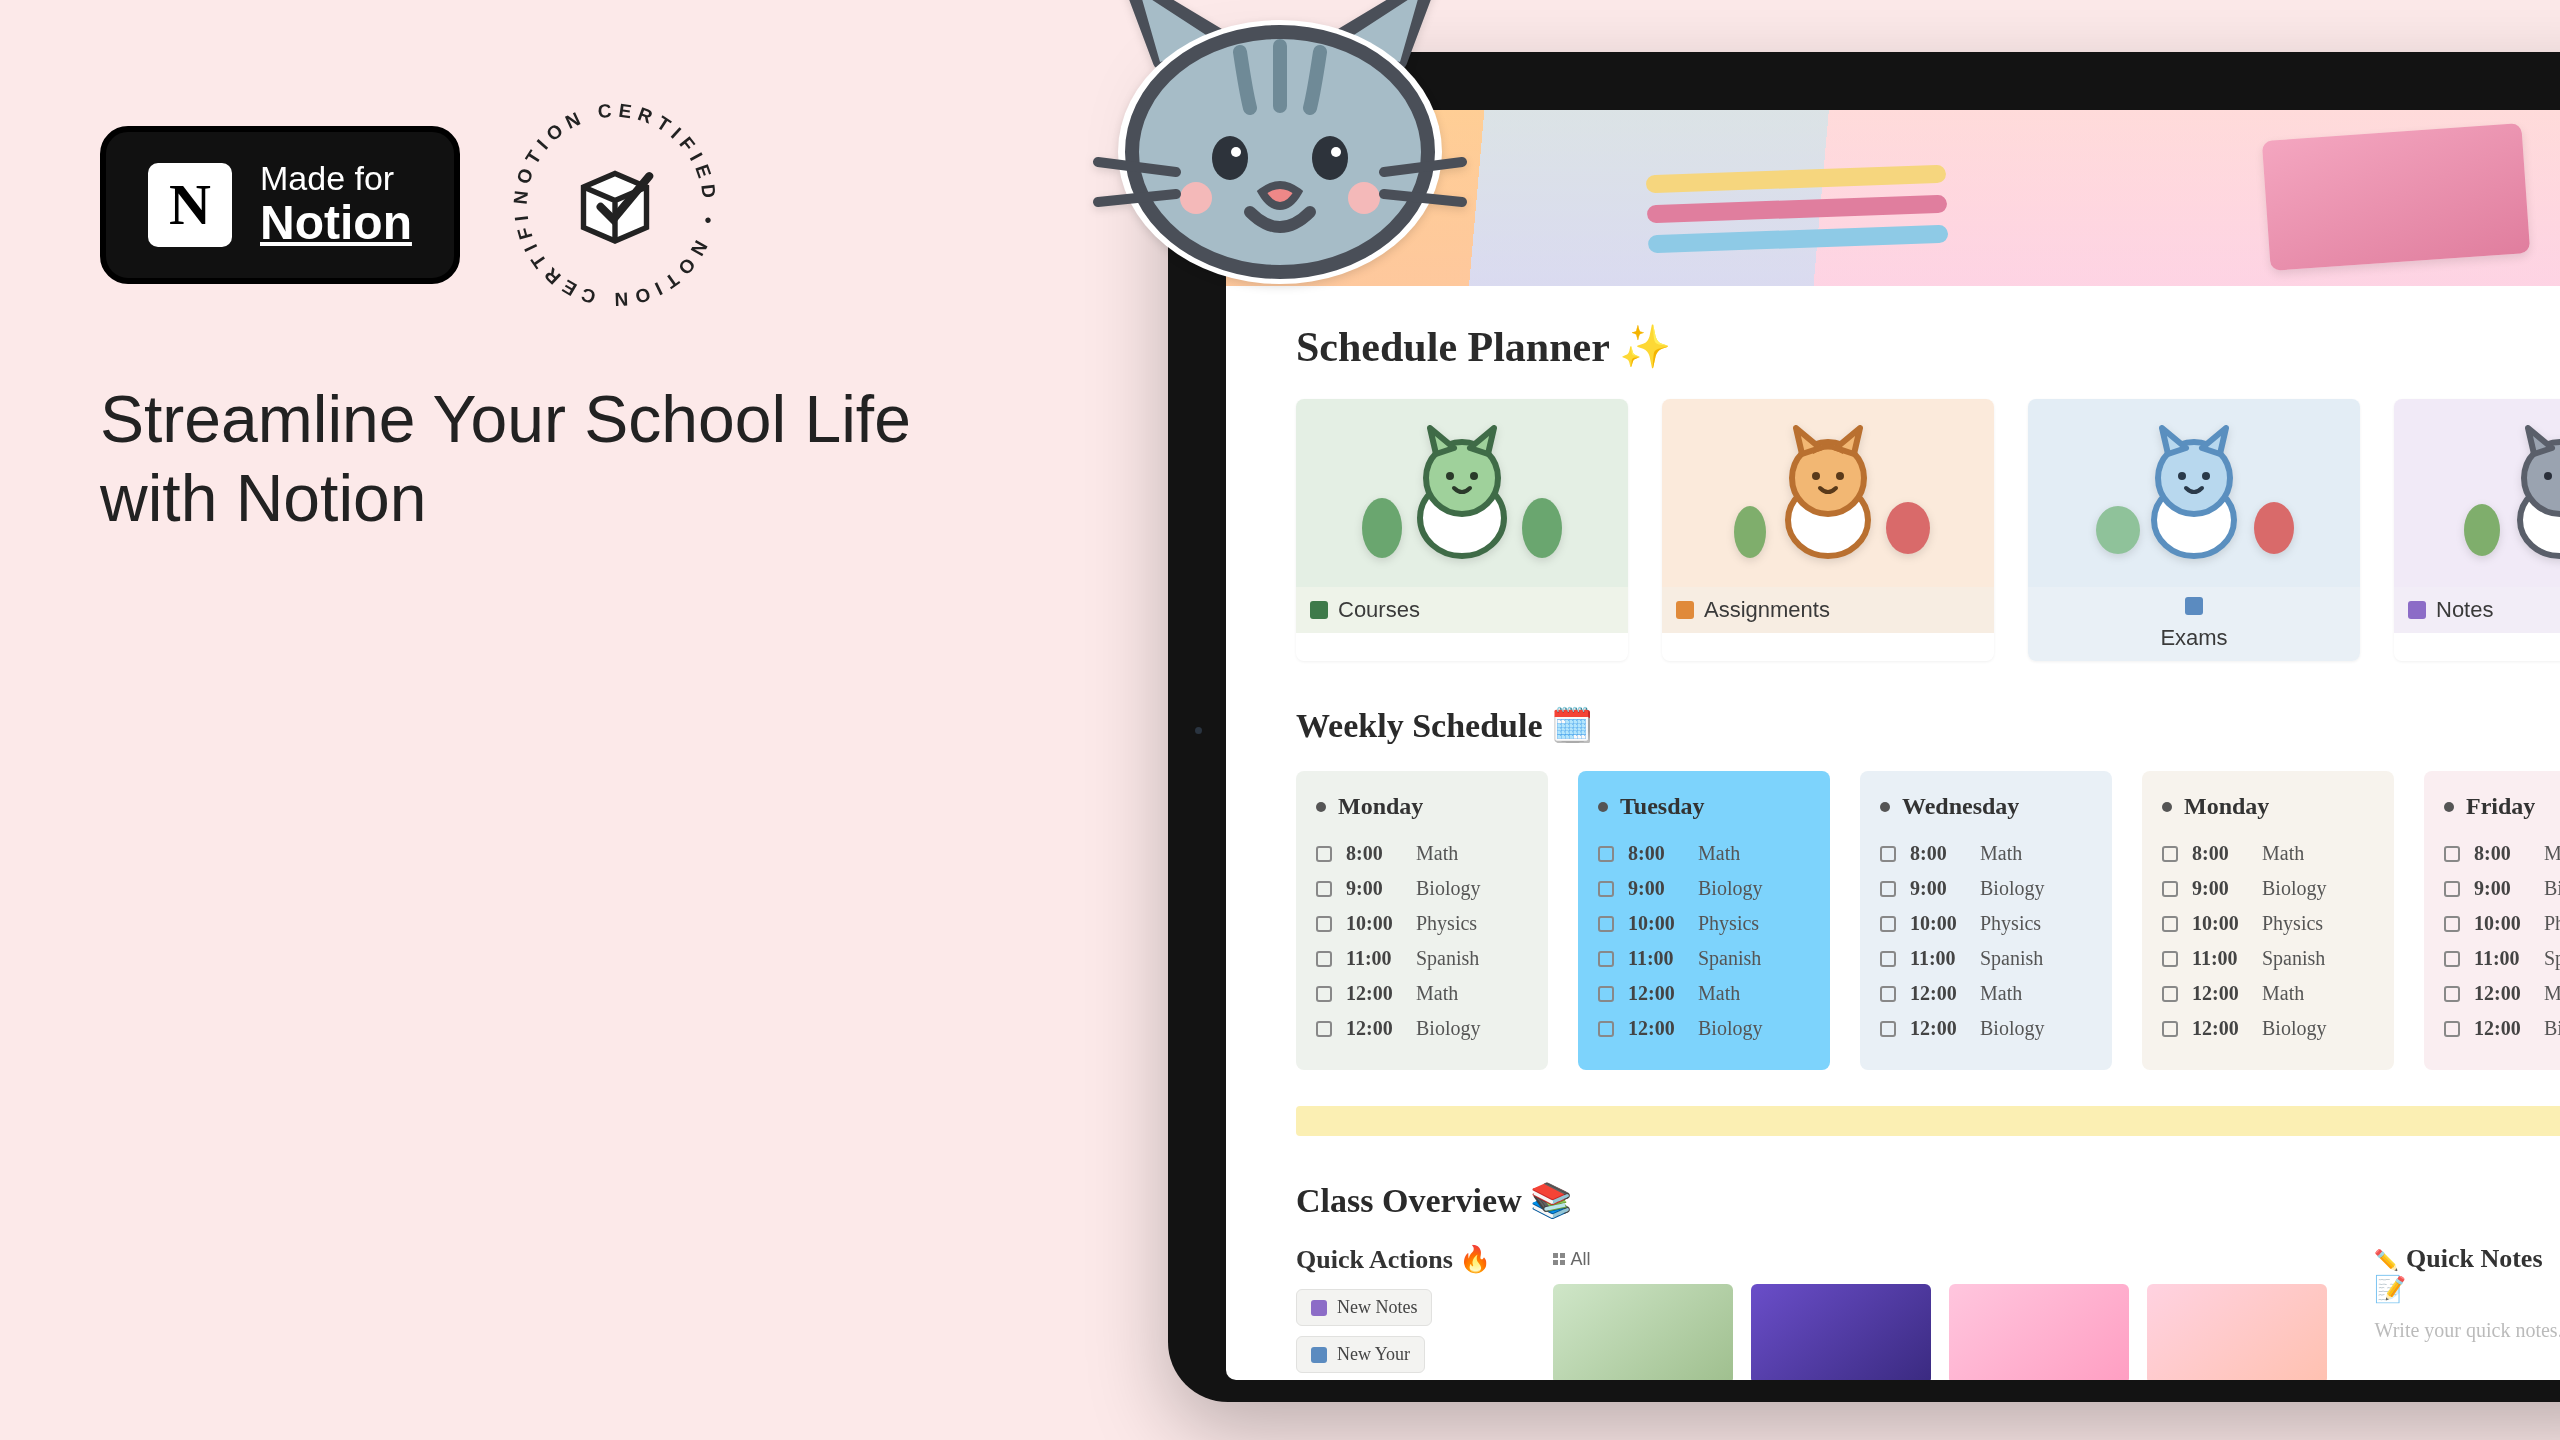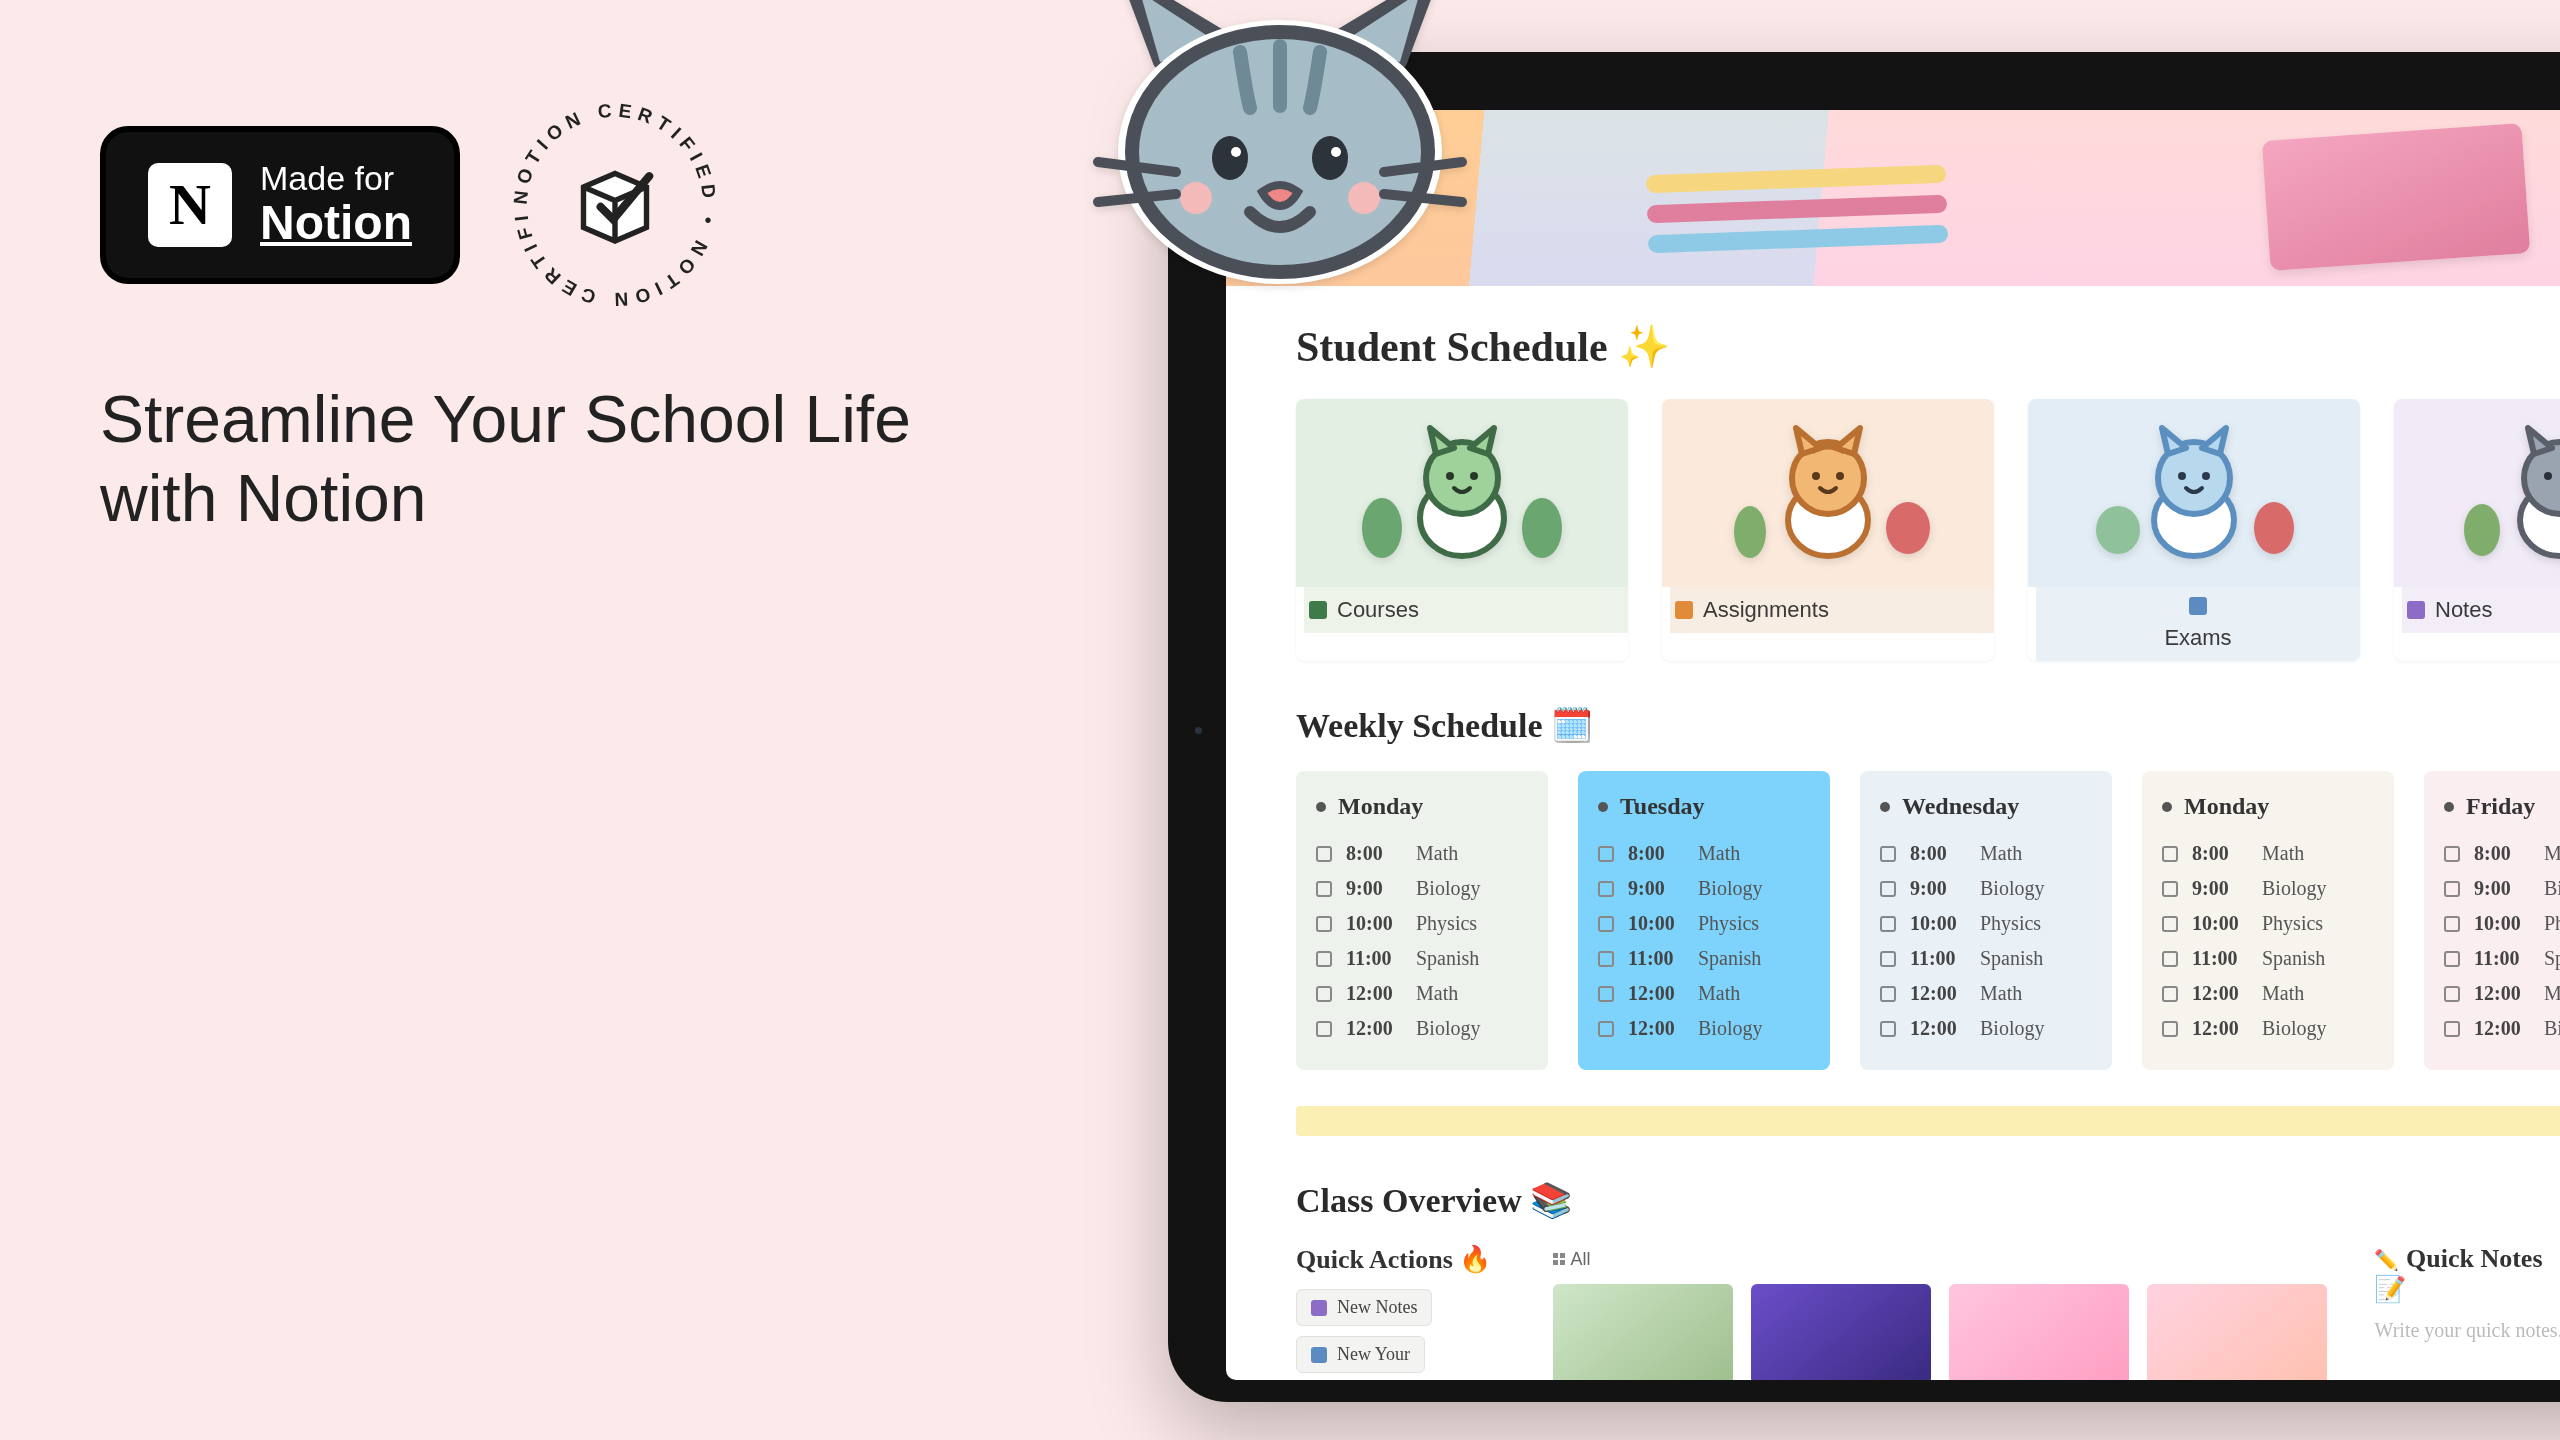--- a/index.html
+++ b/index.html
@@ -156,25 +156,24 @@
 }
 .planner-card .art {
   height: 188px;
   display: flex;
   align-items: center;
   justify-content: center;
 }
 .planner-card .label {
   font-size: 22px;
   color: #3a3a3a;
-  padding: 10px 5px;
+  padding: 10px 14px;
   display: flex;
   align-items: center;
   gap: 10px;
-  margin-left: 8px;
 }
 .label .mini-icon { width: 18px; height: 18px; border-radius: 3px; flex-shrink: 0; }
 
 .pc-courses .art { background: #e4efe4; }
 .pc-courses .label { background: #eef3e9; }
 .pc-assign .art { background: #fbeadb; }
 .pc-assign .label { background: #f7ede2; }
 .pc-exams .art { background: #e3edf5; }
 .pc-exams .label { background: #e9f0f6; flex-direction: column; }
 .pc-notes .art { background: #f1eaf7; }
@@ -312,21 +311,21 @@
   </div>
   <p class="marketing-subtitle">Streamline Your School Life with Notion</p>
 </div>
 
 <div class="tablet">
   <div class="tablet-camera"></div>
   <div class="tablet-screen">
     <div class="header-art"></div>
     <div class="content">
       <div class="section-title">
-        <span>Student Schedule ✨</span>
+        <span>Schedule Planner ✨</span>
       </div>
 
       <div class="planner-row">
         <div class="planner-card pc-courses">
           <div class="art">
             <svg class="kitty" width="240" height="150" viewBox="0 0 240 150">
               <ellipse cx="40" cy="110" rx="20" ry="30" fill="#6aa66f"></ellipse>
               <ellipse cx="200" cy="110" rx="20" ry="30" fill="#6aa66f"></ellipse>
               <ellipse cx="120" cy="100" rx="42" ry="38" fill="#fff" stroke="#3f6b47" stroke-width="6"></ellipse>
               <circle cx="120" cy="60" r="36" fill="#9fd19b" stroke="#3f6b47" stroke-width="6"></circle>

